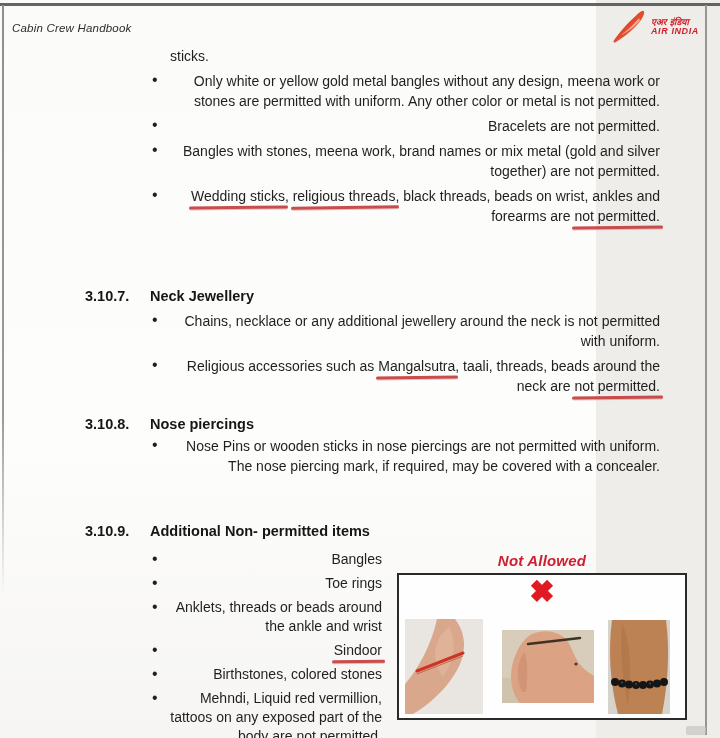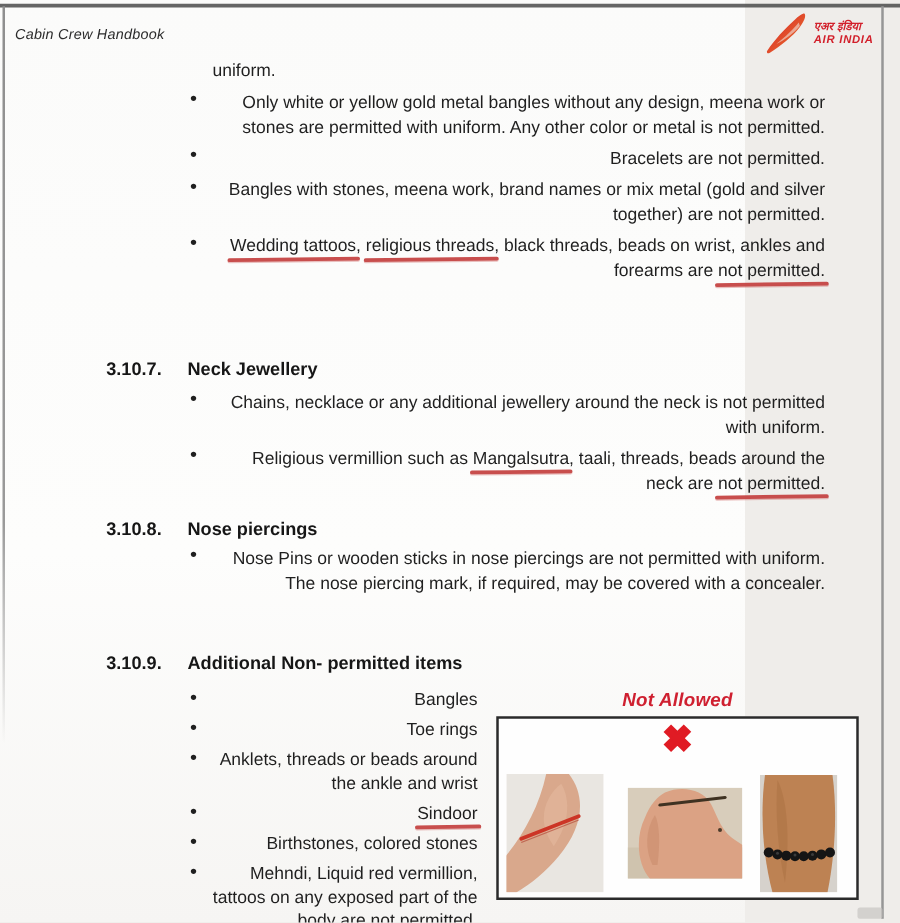--- a/index.html
+++ b/index.html
@@ -101,35 +101,35 @@
       </defs>
       <path d="M35,2 C33,2 30,4 26,8 C18,15 8,26 2,35 C1,36.6 2.4,38 4,37 C14,31 25,22 31,14 C34.5,9.5 37,4 35,2 Z" fill="url(#swanGrad)"></path>
       <path d="M30,10 C26,15 18,23 10,29 C17,26 26,19 31,13 Z" fill="#f3f0ec" opacity="0.55"></path>
     </svg>
     <div class="logo-text">
       <div class="logo-hindi">एअर इंडिया</div>
       <div class="logo-english">AIR INDIA</div>
     </div>
   </div>
 
-  <div class="cont-line body-text">uniform.</div>
+  <div class="cont-line body-text">sticks.</div>
 
   <ul class="blist body-text ul-intro">
       <li><span class="seg-wrap"><span>Only white or yellow gold metal bangles without any design, meena work or stones are permitted with uniform. Any other color or metal is not permitted.</span></span></li>
       <li><span class="seg-wrap"><span>Bracelets are not permitted.</span></span></li>
       <li><span class="seg-wrap"><span>Bangles with stones, meena work, brand names or mix metal (gold and silver together) are not permitted.</span></span></li>
-      <li><span class="seg-wrap"><span class="redline">Wedding tattoos</span><span>, </span><span class="redline">religious threads</span><span>, black threads, beads on wrist, ankles and forearms are </span><span class="redline">not permitted.</span></span></li>
+      <li><span class="seg-wrap"><span class="redline">Wedding sticks</span><span>, </span><span class="redline">religious threads</span><span>, black threads, beads on wrist, ankles and forearms are </span><span class="redline">not permitted.</span></span></li>
     </ul>
 
   <div class="sec-heading sec-h1">
     <span class="sec-num">3.10.7.</span><span class="sec-title">Neck Jewellery</span>
   </div>
   <ul class="blist body-text ul-neck">
       <li><span class="seg-wrap"><span>Chains, necklace or any additional jewellery around the neck is not permitted with uniform.</span></span></li>
-      <li><span class="seg-wrap"><span>Religious vermillion such as </span><span class="redline">Mangalsutra</span><span>, taali, threads, beads around the neck are </span><span class="redline">not permitted.</span></span></li>
+      <li><span class="seg-wrap"><span>Religious accessories such as </span><span class="redline">Mangalsutra</span><span>, taali, threads, beads around the neck are </span><span class="redline">not permitted.</span></span></li>
     </ul>
 
   <div class="sec-heading sec-h2">
     <span class="sec-num">3.10.8.</span><span class="sec-title">Nose piercings</span>
   </div>
   <ul class="blist body-text ul-nose">
       <li><span class="seg-wrap"><span>Nose Pins or wooden sticks in nose piercings are not permitted with uniform. The nose piercing mark, if required, may be covered with a concealer.</span></span></li>
     </ul>
 
   <div class="sec-heading sec-h3">

